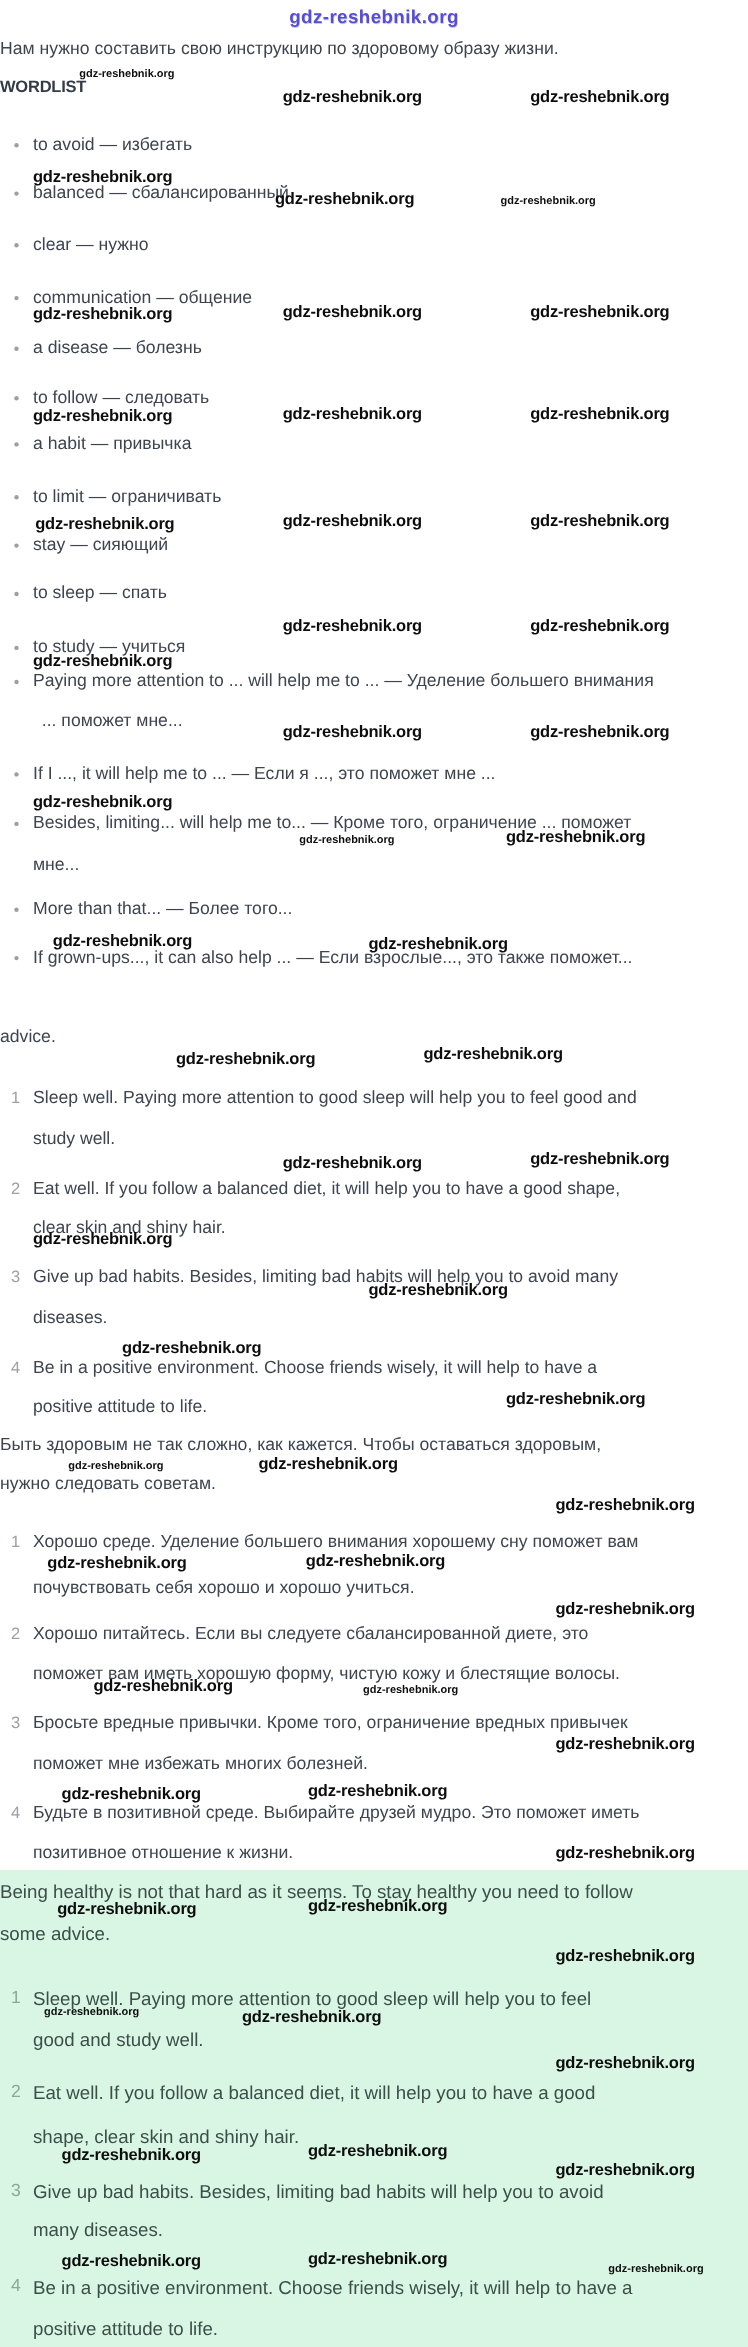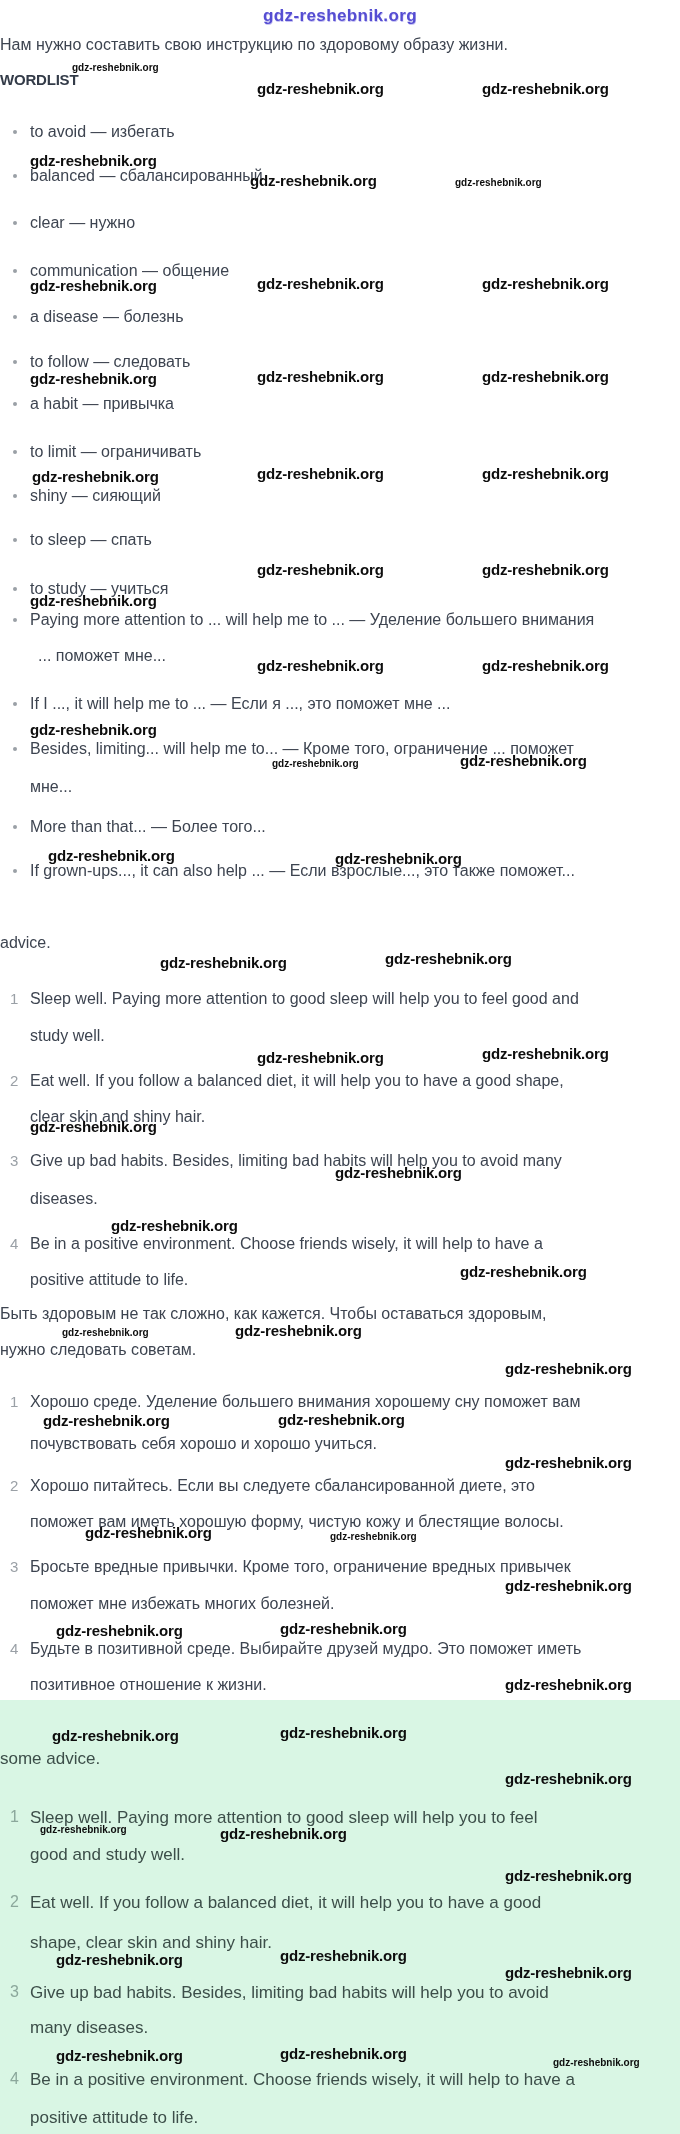--- a/index.html
+++ b/index.html
@@ -68,21 +68,21 @@
   <i class="dot" style="left:13px;top:402px"></i>
   <span class="t" style="left:30px;top:395px">a habit — привычка</span>
 
   <i class="dot" style="left:13px;top:450px"></i>
   <span class="t" style="left:30px;top:443px">to limit — ограничивать</span>
   <span class="wm" style="left:32px;top:468px">gdz-reshebnik.org</span>
   <span class="wm" style="left:257px;top:465px">gdz-reshebnik.org</span>
   <span class="wm" style="left:482px;top:465px">gdz-reshebnik.org</span>
 
   <i class="dot" style="left:13px;top:494px"></i>
-  <span class="t" style="left:30px;top:487px">shiny — сияющий</span>
+  <span class="t" style="left:30px;top:487px">stay — сияющий</span>
 
   <i class="dot" style="left:13px;top:538px"></i>
   <span class="t" style="left:30px;top:531px">to sleep — спать</span>
   <span class="wm" style="left:257px;top:561px">gdz-reshebnik.org</span>
   <span class="wm" style="left:482px;top:561px">gdz-reshebnik.org</span>
 
   <i class="dot" style="left:13px;top:587px"></i>
   <span class="t" style="left:30px;top:580px">to study — учиться</span>
   <span class="wm" style="left:30px;top:592px">gdz-reshebnik.org</span>
 
@@ -160,20 +160,21 @@
   <span class="wm" style="left:505px;top:1577px">gdz-reshebnik.org</span>
   <span class="t" style="left:30px;top:1595px">поможет мне избежать многих болезней.</span>
   <span class="wm" style="left:56px;top:1622px">gdz-reshebnik.org</span>
   <span class="wm" style="left:280px;top:1620px">gdz-reshebnik.org</span>
 
   <span class="num" style="left:10px;top:1640px">4</span>
   <span class="t" style="left:30px;top:1640px">Будьте в позитивной среде. Выбирайте друзей мудро. Это поможет иметь</span>
   <span class="t" style="left:30px;top:1676px">позитивное отношение к жизни.</span>
   <span class="wm" style="left:505px;top:1676px">gdz-reshebnik.org</span>
 
+  <span class="t g" style="left:0px;top:1710px">Being healthy is not that hard as it seems. To stay healthy you need to follow</span>
   <span class="wm" style="left:52px;top:1727px">gdz-reshebnik.org</span>
   <span class="wm" style="left:280px;top:1724px">gdz-reshebnik.org</span>
   <span class="t g" style="left:0px;top:1749px">some advice.</span>
   <span class="wm" style="left:505px;top:1770px">gdz-reshebnik.org</span>
 
   <span class="num g" style="left:10px;top:1808px">1</span>
   <span class="t g" style="left:30px;top:1808px">Sleep well. Paying more attention to good sleep will help you to feel</span>
   <span class="wm-sm" style="left:40px;top:1824px">gdz-reshebnik.org</span>
   <span class="wm" style="left:220px;top:1825px">gdz-reshebnik.org</span>
   <span class="t g" style="left:30px;top:1845px">good and study well.</span>

